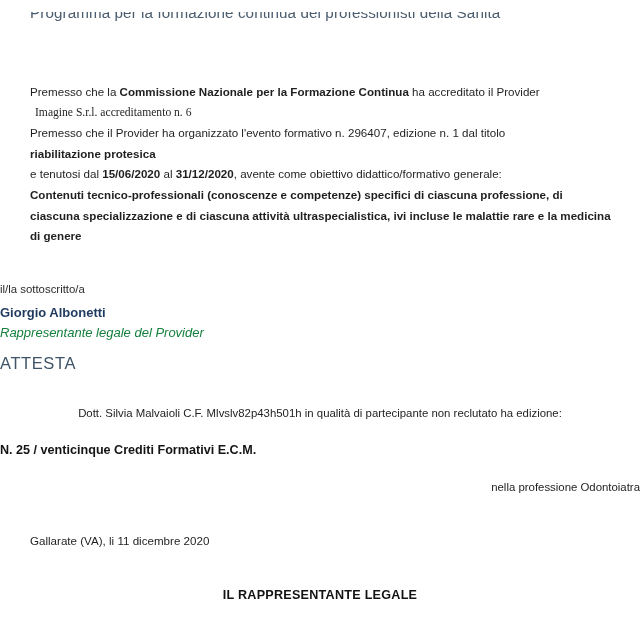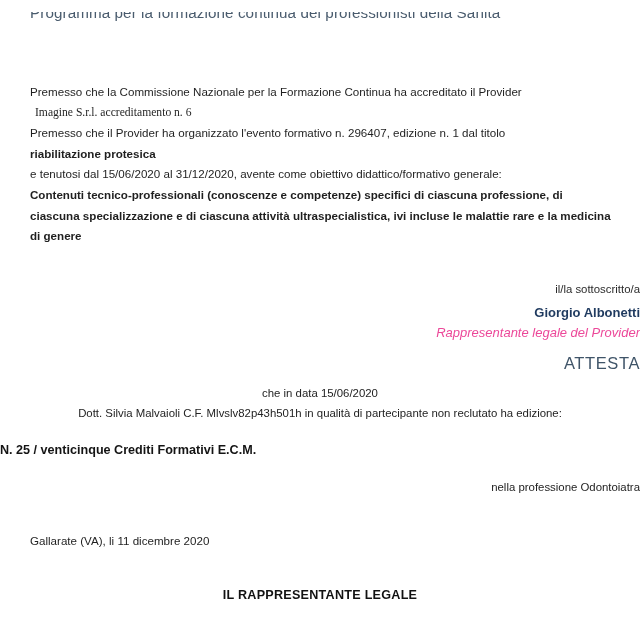--- a/index.html
+++ b/index.html
@@ -59,50 +59,50 @@
   }
 
   .premise .title-line-2 {
     font-weight: bold;
   }
 
   .premise .objective {
     font-weight: bold;
   }
 
-  b, strong { font-weight: normal; }
+  b, strong { font-weight: bold; }
 
   
   .center-block {
     position: absolute;
     left: 0;
     top: 268px;
     width: 640px;
-    text-align: right;
+    text-align: left;
   }
 
   .subscriber-label {
     font-size: 11.4px;
     line-height: 19px;
     color: #2b2b2b;
   }
 
   .signer-name {
     font-size: 13px;
     line-height: 21px;
     font-weight: bold;
     color: #1f3a5f;
     margin-top: 3px;
   }
 
   .signer-role {
     font-size: 13px;
     line-height: 20px;
     font-style: italic;
-    color: #ec4899;
+    color: #15803d;
   }
 
   .attesta {
     font-size: 16.5px;
     line-height: 24px;
     color: #3f5468;
     letter-spacing: .6px;
     margin-top: 8px;
   }
 
@@ -206,21 +206,20 @@
     <p class="objective">Contenuti tecnico-professionali (conoscenze e competenze) specifici di ciascuna professione, di ciascuna specializzazione e di ciascuna attività ultraspecialistica, ivi incluse le malattie rare e la medicina di genere</p>
   </div>
 
   <div class="center-block">
     <div class="subscriber-label">il/la sottoscritto/a</div>
     <div class="signer-name">Giorgio Albonetti</div>
     <div class="signer-role">Rappresentante legale del Provider</div>
     <div class="attesta">ATTESTA</div>
   </div>
 
-  <div class="date-line">che in data 15/06/2020</div>
 
   <div class="participant-line">Dott. Silvia Malvaioli C.F. Mlvslv82p43h501h in qualità di partecipante non reclutato ha edizione:</div>
 
   <div class="credits-line">N. 25 / venticinque Crediti Formativi E.C.M.</div>
 
   <div class="profession-line">nella professione Odontoiatra</div>
 
   <div class="place-date">Gallarate (VA), li 11 dicembre 2020</div>
 
   <div class="legal-rep-title">IL RAPPRESENTANTE LEGALE</div>

